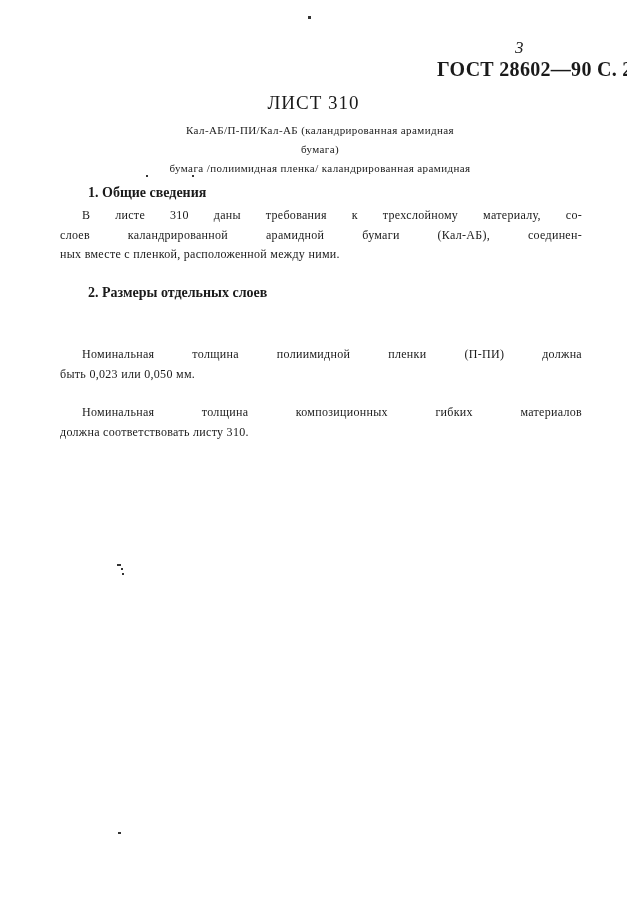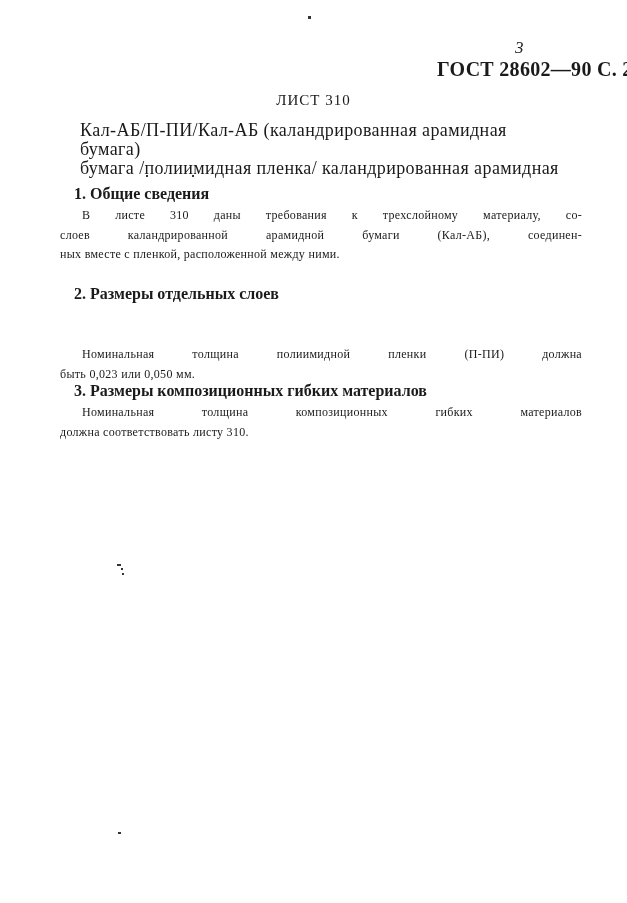--- a/index.html
+++ b/index.html
@@ -39,39 +39,40 @@
       letter-spacing: 0.3px;
       white-space: nowrap;
     }
     .sheet-title {
       position: absolute;
       left: 0;
       width: 627px;
       top: 92px;
       text-align: center;
       font-family: "Liberation Serif", serif;
-      font-size: 15px;
+      font-size: 19px;
       letter-spacing: 1px;
     }
     .subtitle {
       position: absolute;
       left: 80px;
       width: 480px;
       top: 121px;
+      text-align: center;
       font-family: "Liberation Serif", serif;
-      font-size: 18px;
+      font-size: 11px;
       line-height: 19px;
       letter-spacing: 0.4px;
     }
     .section-heading {
       position: absolute;
-      left: 74px;
+      left: 88px;
       font-family: "Liberation Serif", serif;
       font-weight: bold;
-      font-size: 16px;
+      font-size: 14px;
       white-space: nowrap;
     }
     .para {
       position: absolute;
       left: 60px;
       width: 522px;
       font-family: "Liberation Serif", serif;
       font-size: 12px;
       line-height: 19.5px;
       text-align: justify;
@@ -116,21 +117,20 @@
     <span class="line">слоев каландрированной арамидной бумаги (Кал-АБ), соединен-</span>
     <span class="line last">ных вместе с пленкой, расположенной между ними.</span>
   </div>
 
   <div class="section-heading" style="top:285px;">2. Размеры отдельных слоев</div>
   <div class="para" style="top:345px;">
     <span class="line indent">Номинальная толщина полиимидной пленки (П-ПИ) должна</span>
     <span class="line last">быть 0,023 или 0,050 мм.</span>
   </div>
 
-  <div class="section-heading" style="top:382px;">3. Размеры композиционных гибких материалов</div>
   <div class="para" style="top:403px;">
     <span class="line indent">Номинальная толщина композиционных  гибких  материалов</span>
     <span class="line last">должна соответствовать листу 310.</span>
   </div>
 
   <div class="speck" style="left:308px; top:16px; width:3px; height:3px;"></div>
   <div class="speck" style="left:146px; top:175px; width:2px; height:2px;"></div>
   <div class="speck" style="left:192px; top:175px; width:2px; height:2px;"></div>
   <div class="speck" style="left:117px; top:564px; width:4px; height:2px;"></div>
   <div class="speck" style="left:121px; top:568px; width:2px; height:2px;"></div>

